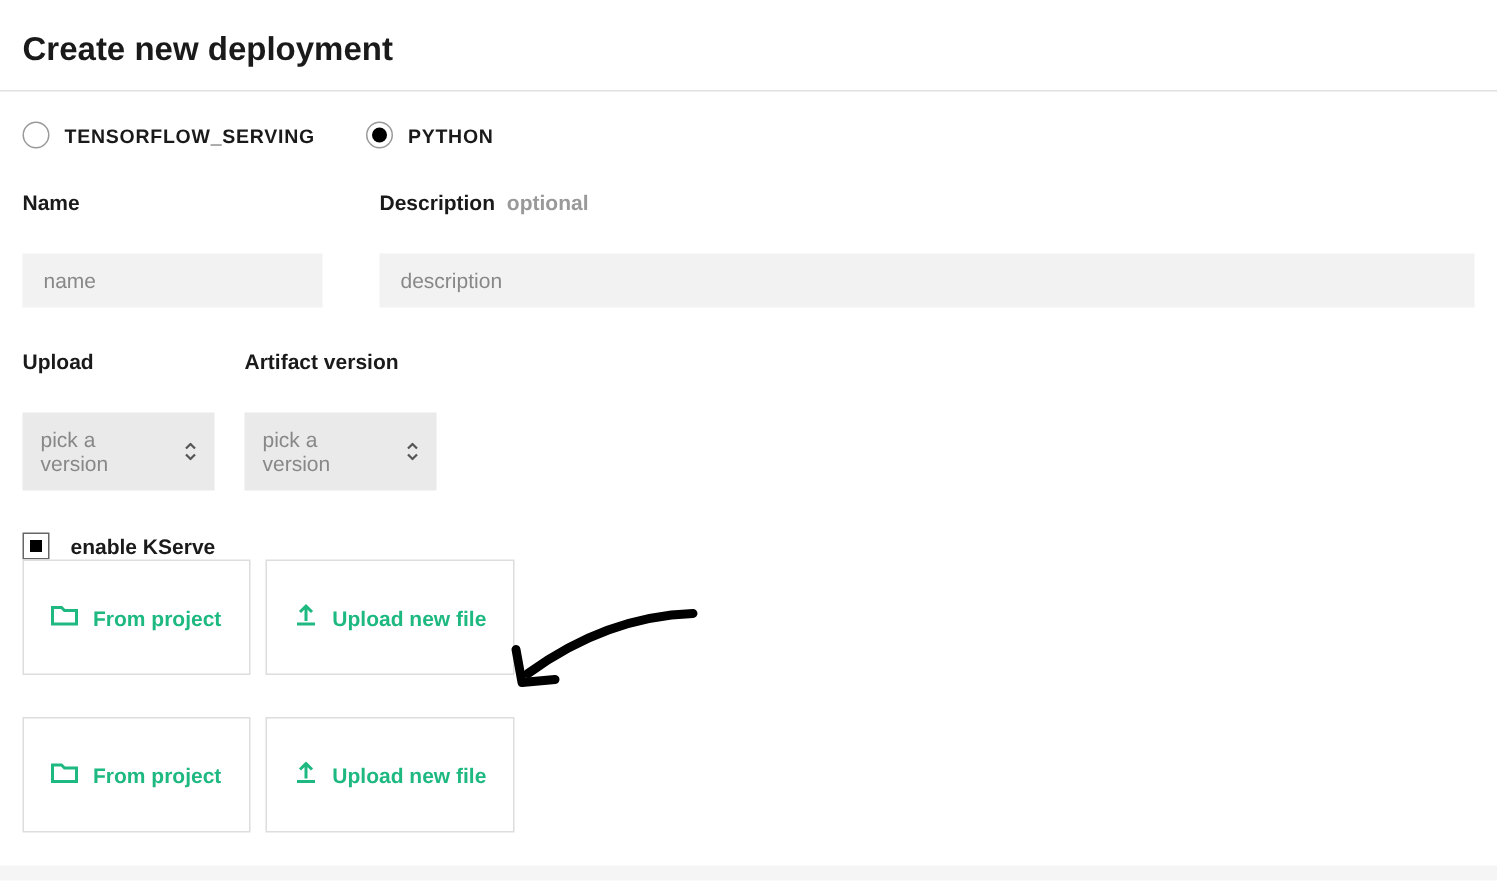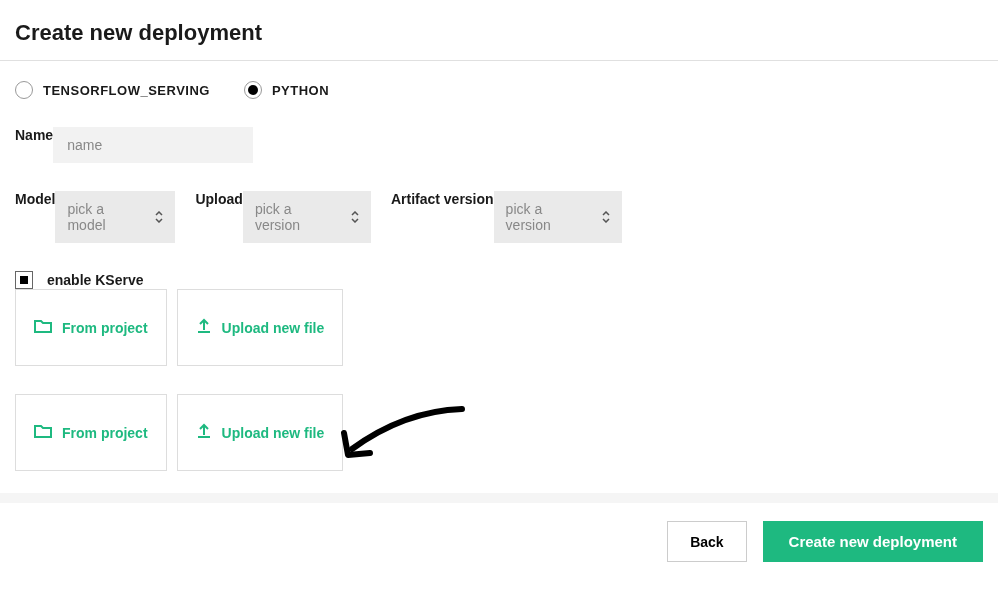--- a/index.html
+++ b/index.html
@@ -55,21 +55,22 @@
       font-weight: 700;
       letter-spacing: 0.5px;
     }
     .field-row {
       display: flex;
       gap: 38px;
       margin-bottom: 28px;
     }
     .field {
       display: flex;
-      flex-direction: row;
+      flex-direction: column;
+      gap: 16px;
     }
     .field-label {
       font-size: 14px;
       font-weight: 600;
       margin-bottom: 10px;
     }
     .optional {
       color: #999;
       font-weight: 600;
       margin-left: 4px;
@@ -217,34 +218,30 @@
           <span class="radio-circle selected"></span>
           <span class="radio-label">PYTHON</span>
         </div>
       </div>
 
       <div class="field-row">
         <div class="field">
           <label class="field-label">Name</label>
           <input class="text-input name-field" type="text" placeholder="name" style="">
         </div>
+        <div class="field">
+          <label class="field-label">
+            <span>Description</span>
+            <span class="optional">optional</span>
+          </label>
+          <input class="text-input desc-field" type="text" placeholder="description" style="">
+        </div>
       </div>
 
       <div class="select-row">
-        <div class="field">
-          <label class="field-label">Model</label>
-          <div class="select-wrap" style="width:120px;">
-            <span class="select-text">pick a model</span>
-            <span class="sort-icon">
-              <svg width="8" height="12" viewBox="0 0 8 12">
-                  <path d="M1 4 L4 1 L7 4 M1 8 L4 11 L7 8" stroke="#555" stroke-width="1.5" fill="none"></path>
-                </svg>
-            </span>
-          </div>
-        </div>
         <div class="field">
           <label class="field-label">Upload</label>
           <div class="select-wrap" style="width:128px;">
             <span class="select-text">pick a version</span>
             <span class="sort-icon">
               <svg width="8" height="12" viewBox="0 0 8 12">
                   <path d="M1 4 L4 1 L7 4 M1 8 L4 11 L7 8" stroke="#555" stroke-width="1.5" fill="none"></path>
                 </svg>
             </span>
           </div>

